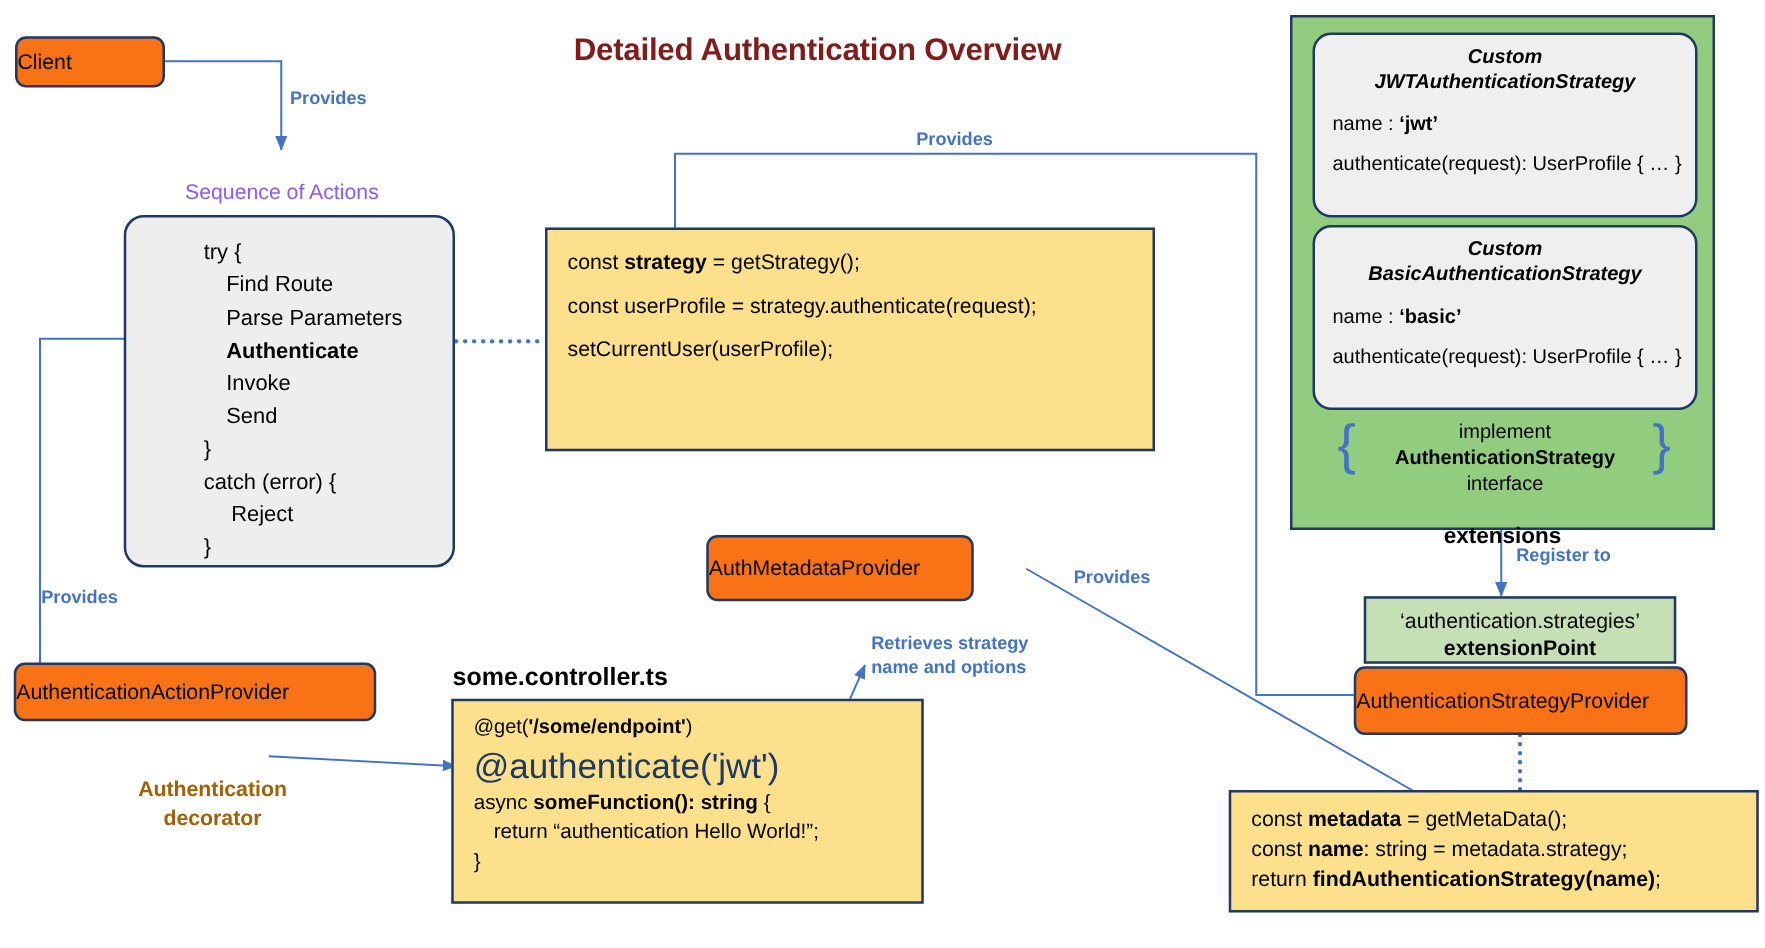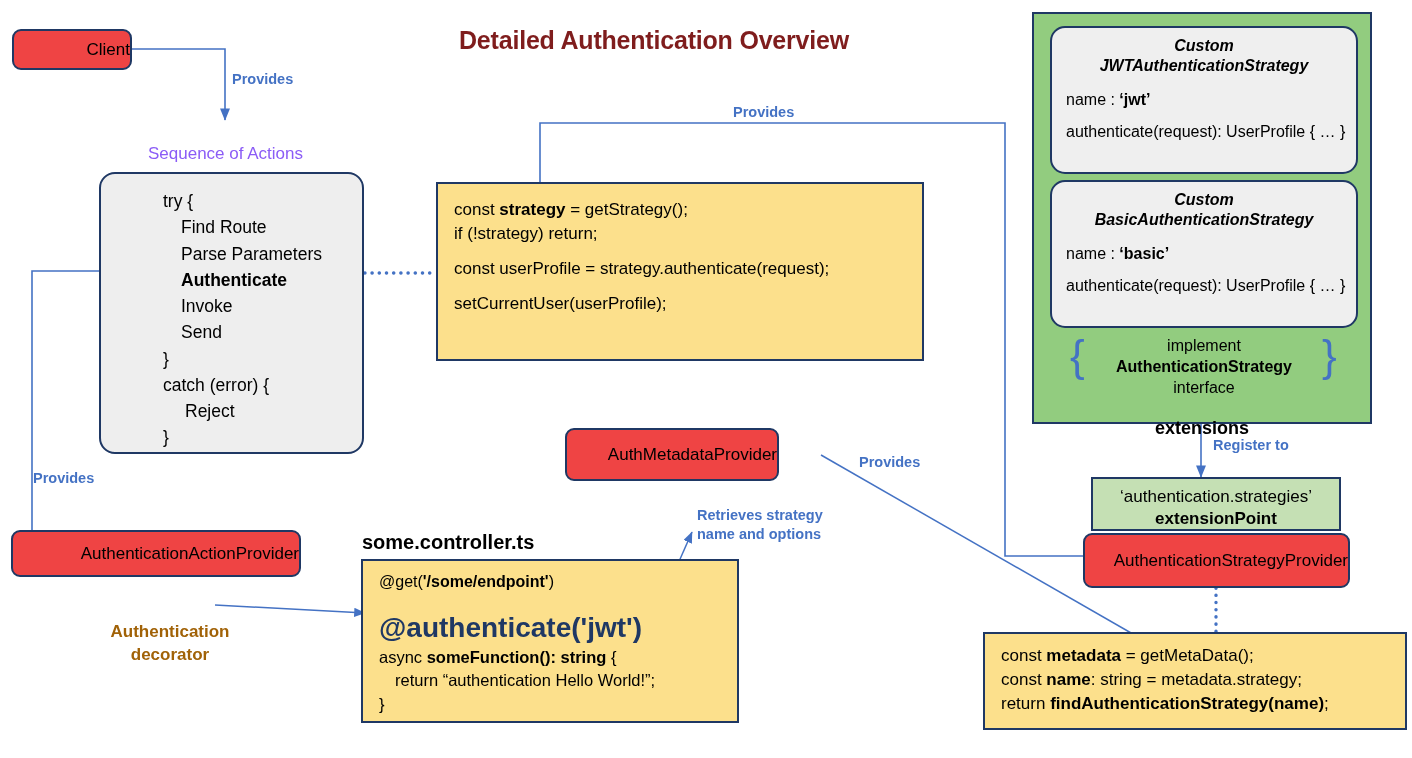--- a/index.html
+++ b/index.html
@@ -5,22 +5,22 @@
   html,body{margin:0;padding:0;background:#ffffff;}
   body{font-family:"Liberation Sans","DejaVu Sans",sans-serif;color:#000;}
   #stage{position:relative;width:1412px;height:758px;overflow:hidden;background:#fff;}
 
   #wires{position:absolute;left:0;top:0;width:1412px;height:758px;pointer-events:none;}
 
   .node{position:absolute;box-sizing:border-box;}
 
   
   .grey-node{
-    background:#ef4444;border:2.2px solid #1F3864;border-radius:9px;
-    display:flex;align-items:center;justify-content:flex-end;text-align:center;
+    background:#f97316;border:2.2px solid #1F3864;border-radius:9px;
+    display:flex;align-items:center;justify-content:flex-start;text-align:center;
   }
 
   .title{
     position:absolute;font-weight:bold;font-size:25px;letter-spacing:-.2px;
     color:#7f1d1d;white-space:nowrap;
   }
 
   .plain-label{position:absolute;font-size:17px;color:#8b5cf6;white-space:nowrap;}
   .bold-label{position:absolute;font-size:17px;color:#a16207;font-weight:bold;text-align:center;line-height:1.35;}
 
@@ -141,21 +141,20 @@
 
   <div class="bold-label" style="left:80px;top:621px;width:180px;">
     <div>Authentication</div>
     <div>decorator</div>
   </div>
 
   <div class="wire-label" style="left:733px;top:103px;">Provides</div>
 
   <div class="code-box" style="left:436px;top:182px;width:488px;height:179px;">
     <div class="ln"><span>const </span><b>strategy</b><span> = getStrategy();</span></div>
-    <div class="ln">if (!strategy) return;</div>
     <div class="sp"></div>
     <div class="ln">const userProfile = strategy.authenticate(request);</div>
     <div class="sp"></div>
     <div class="ln">setCurrentUser(userProfile);</div>
   </div>
 
   <div class="node grey-node" style="left:565px;top:428px;width:214px;height:53px;font-size:17px;">
     <span>AuthMetadataProvider</span>
   </div>
 
@@ -163,21 +162,21 @@
 
   <div class="wire-label" style="left:697px;top:506px;">
     <div>Retrieves strategy</div>
     <div><b>name</b><span> and options</span></div>
   </div>
 
   <div style="position:absolute;left:362px;top:531px;font-size:20px;font-weight:bold;">some.controller.ts</div>
 
   <div class="code-box" style="left:361px;top:559px;width:378px;height:164px;padding:10px 16px;">
     <div class="ln" style="font-size:16px;"><span>@get(</span><b>'/some/endpoint'</b><span>)</span></div>
-    <div class="ln" style="font-size:28px;font-weight:bold;color:#1F3864;line-height:1.18;margin:17px 0 2px 0;">@authenticate('jwt')</div>
+    <div class="ln" style="font-size:28px;font-weight:normal;color:#1F3864;line-height:1.18;margin:2px 0 2px 0;">@authenticate('jwt')</div>
     <div class="ln" style="font-size:16.5px;"><span>async </span><b>someFunction(): string</b><span> {</span></div>
     <div class="ln" style="font-size:16.5px;padding-left:16px;">return “authentication Hello World!”;</div>
     <div class="ln" style="font-size:16.5px;">}</div>
   </div>
 
   <div id="ext-panel" style="left:1032px;top:12px;width:340px;height:412px;">
 
     <div class="strategy-card" style="left:16px;top:12px;width:308px;height:148px;">
       <div class="sc-title">
         <div>Custom</div>

